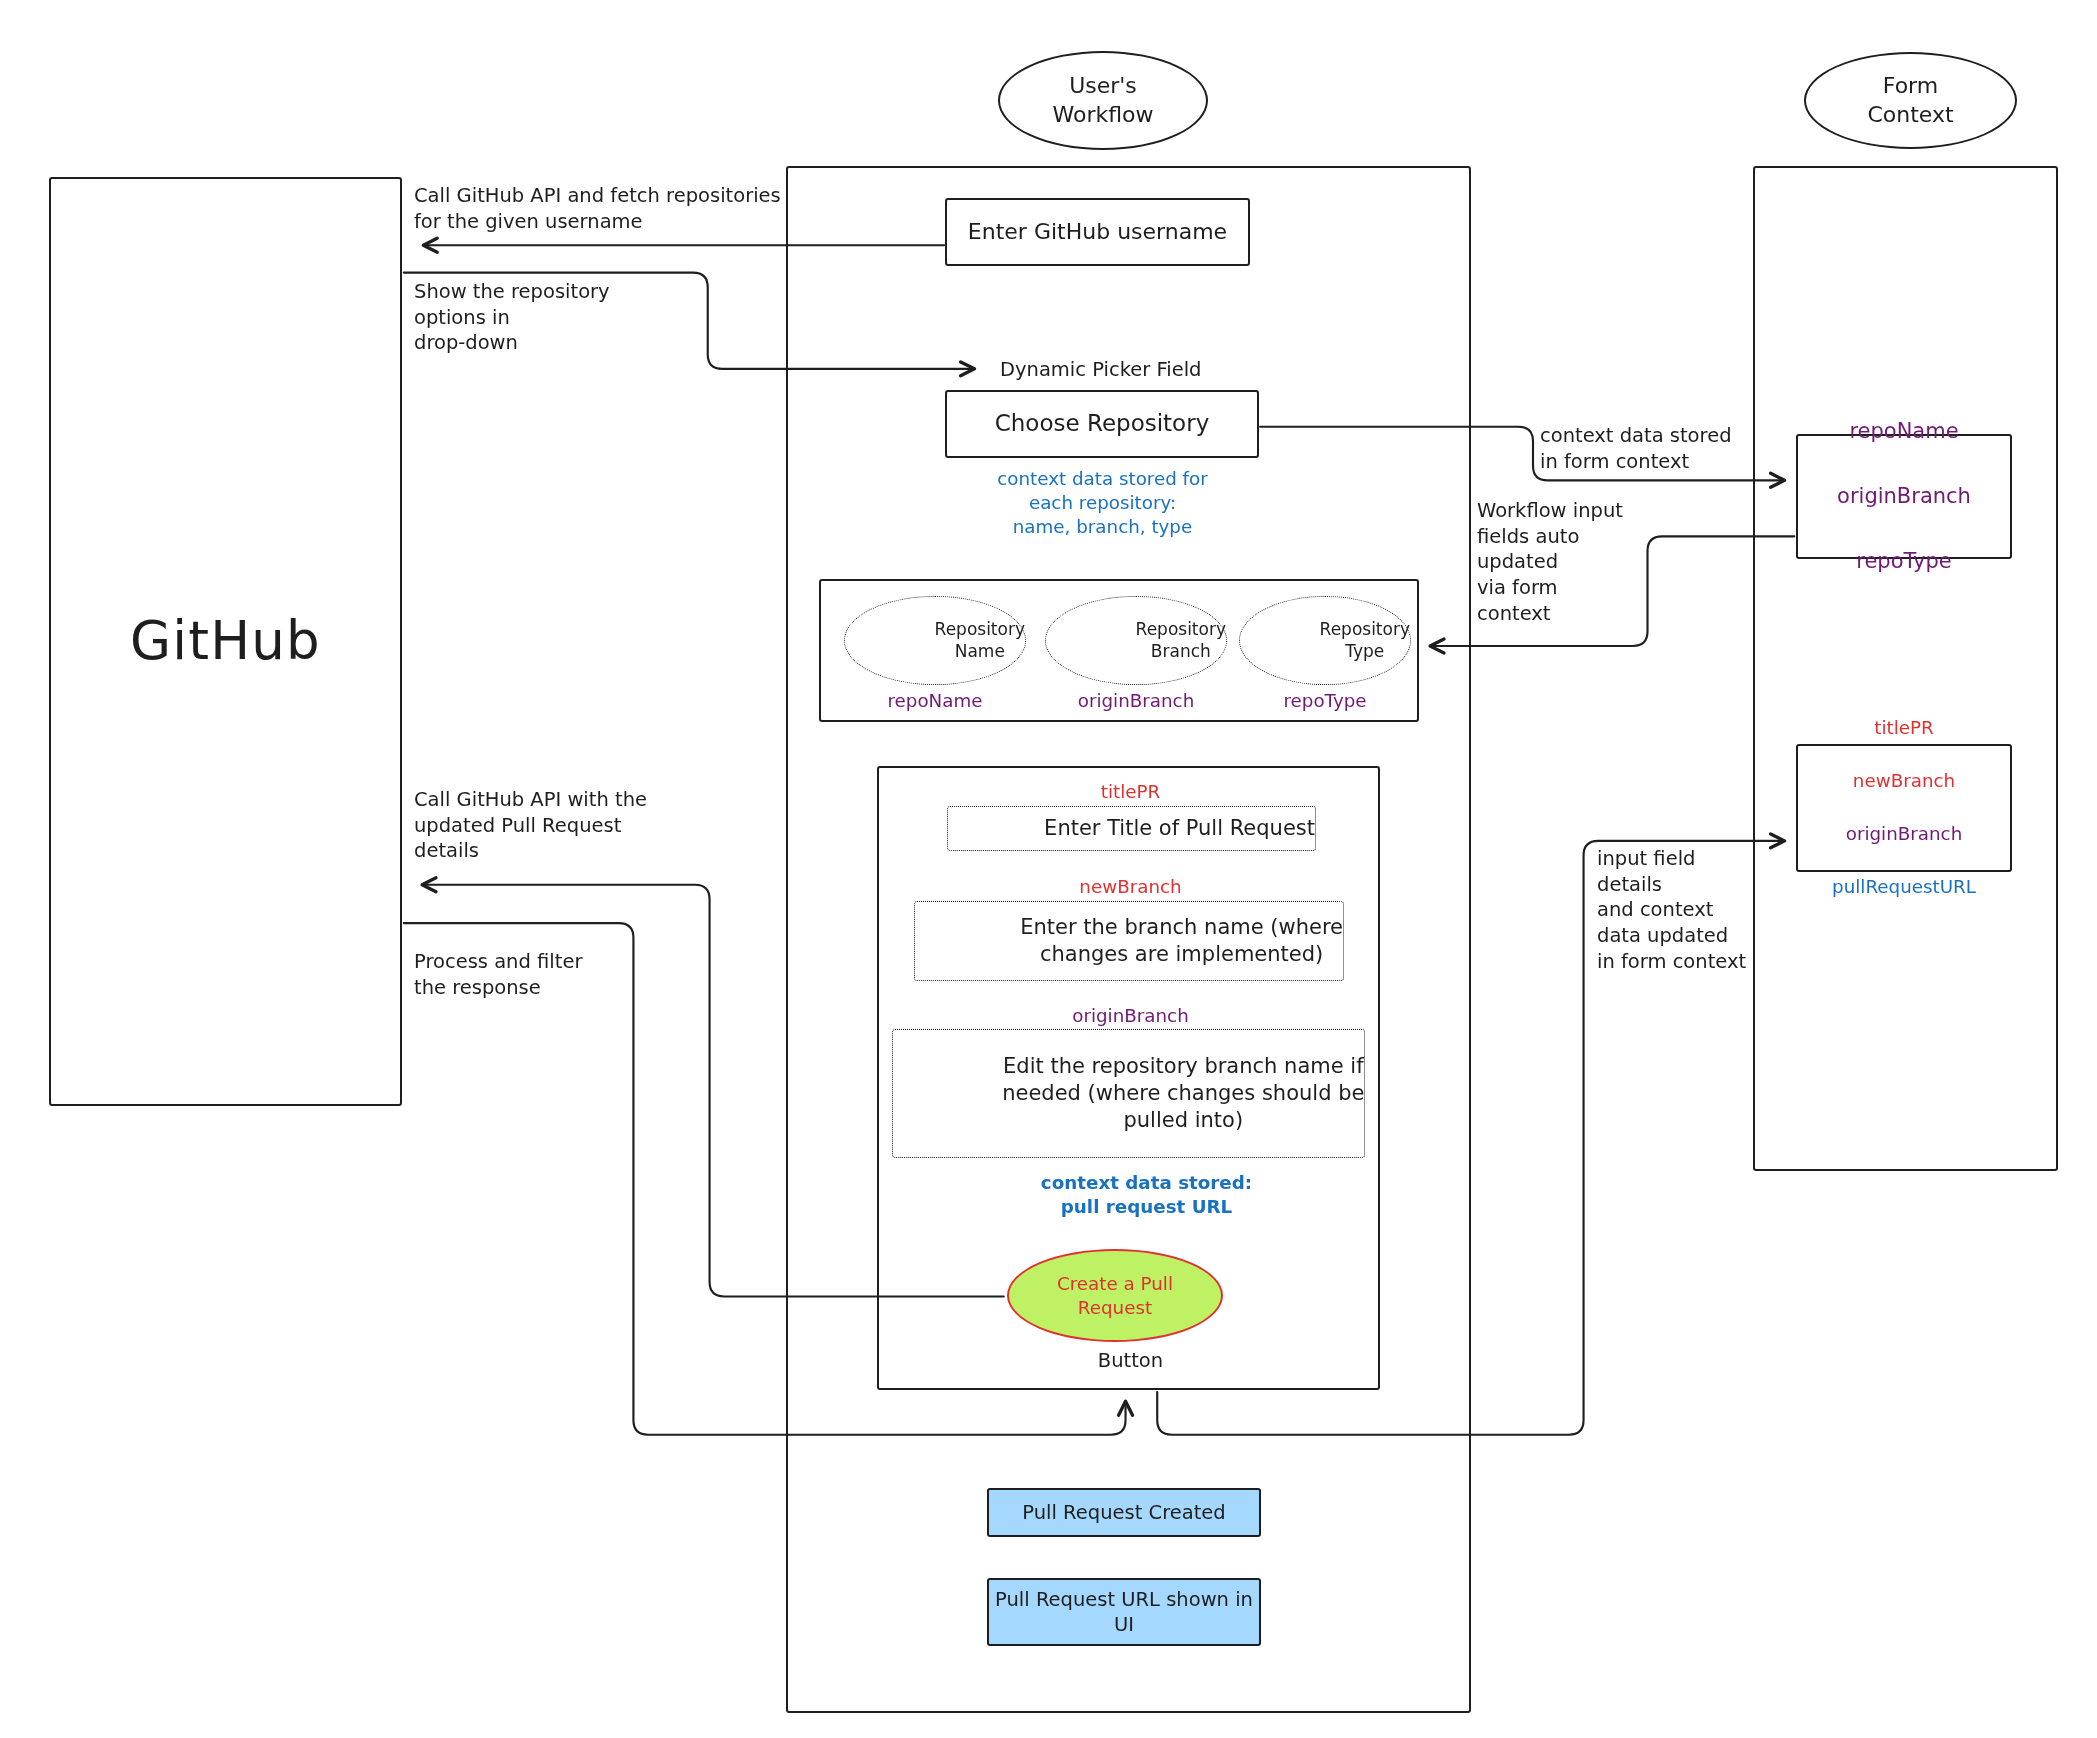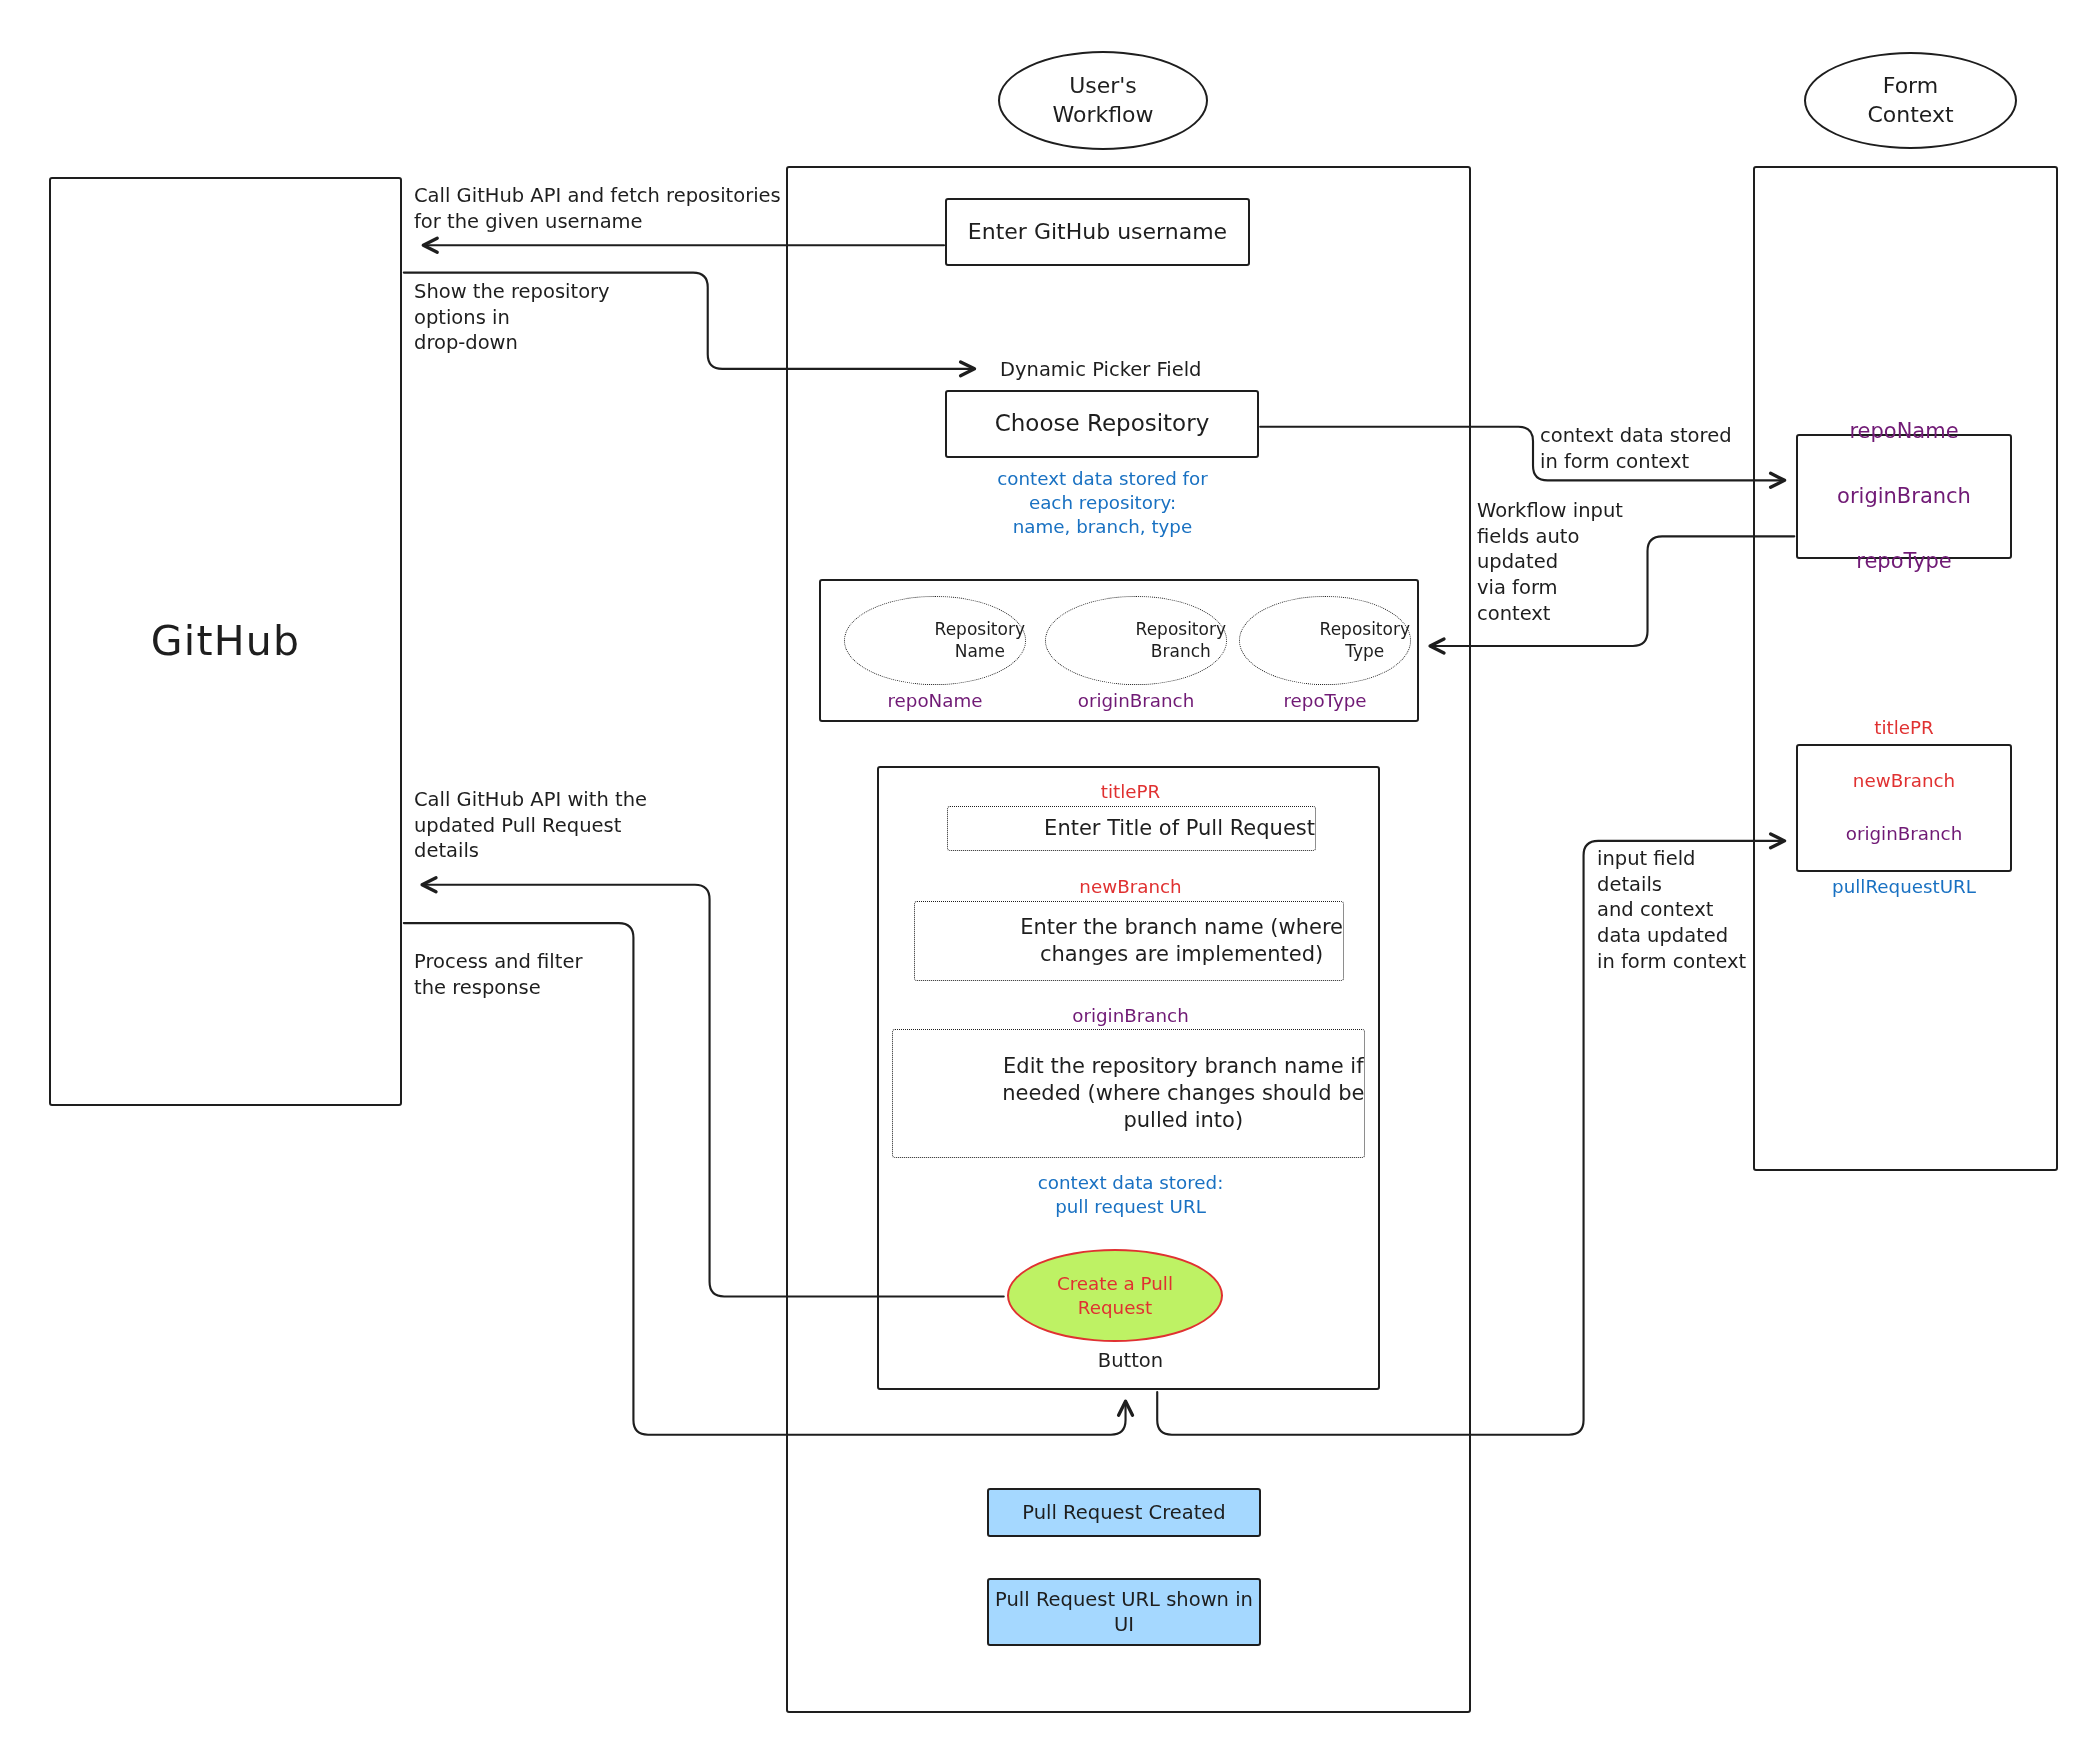--- a/index.html
+++ b/index.html
@@ -8,21 +8,21 @@
   .box{position:absolute;border:2.1px solid #1e1e1e;border-radius:3px;background:transparent;
        display:flex;align-items:center;justify-content:center;text-align:center;box-sizing:border-box;}
   .ellipse{border-radius:50%;}
   .dotted{border-style:dotted;border-width:1.8px;justify-content:flex-end;}
   .txt{position:absolute;white-space:pre-line;line-height:1.32;}
   .c{text-align:center;}
   .inner{white-space:pre-line;line-height:1.3;}
 
   .f28{font-size:17px;} .f30{font-size:18.3px;} .f32{font-size:19.5px;}
   .f34{font-size:21px;} .f36{font-size:22px;} .f38{font-size:23px;}
-  .f68{font-size:41px;letter-spacing:1.2px;}
+  .f68{font-size:53px;letter-spacing:1.2px;}
 
   .green{color:#701a75;} .red{color:#e03131;} .blue{color:#1971c2;}
   .fill-pink{background:#bef264;border-color:#e03131;}
   .fill-blue{background:#a5d8ff;}
 
   #arrows{position:absolute;left:0;top:0;pointer-events:none;}
 </style>
 </head>
 <body>
 
@@ -89,21 +89,21 @@
 changes are implemented)</span>
     </div>
 
     <div class="txt f30 green c" style="left:0;top:236px;width:503px;">originBranch</div>
     <div class="box dotted f34" style="left:13.4px;top:261px;width:473px;height:129px;">
       <span class="inner c">Edit the repository branch name if
 needed (where changes should be
 pulled into)</span>
     </div>
 
-    <div class="txt f30 blue c" style="left:0;top:403px;width:503px;">context data stored:
+    <div class="txt f30 blue c" style="left:16px;top:403px;width:503px;font-weight:bold;">context data stored:
 pull request URL</div>
 
     <div class="box ellipse fill-pink f30" style="left:128px;top:481px;width:216px;height:93px;">
       <span class="inner c red">Create a Pull
 Request</span>
     </div>
     <div class="txt f32 c" style="left:0;top:580px;width:503px;">Button</div>
   </div>
 
   <div class="box fill-blue f32" style="left:987px;top:1488px;width:274px;height:49px;">

